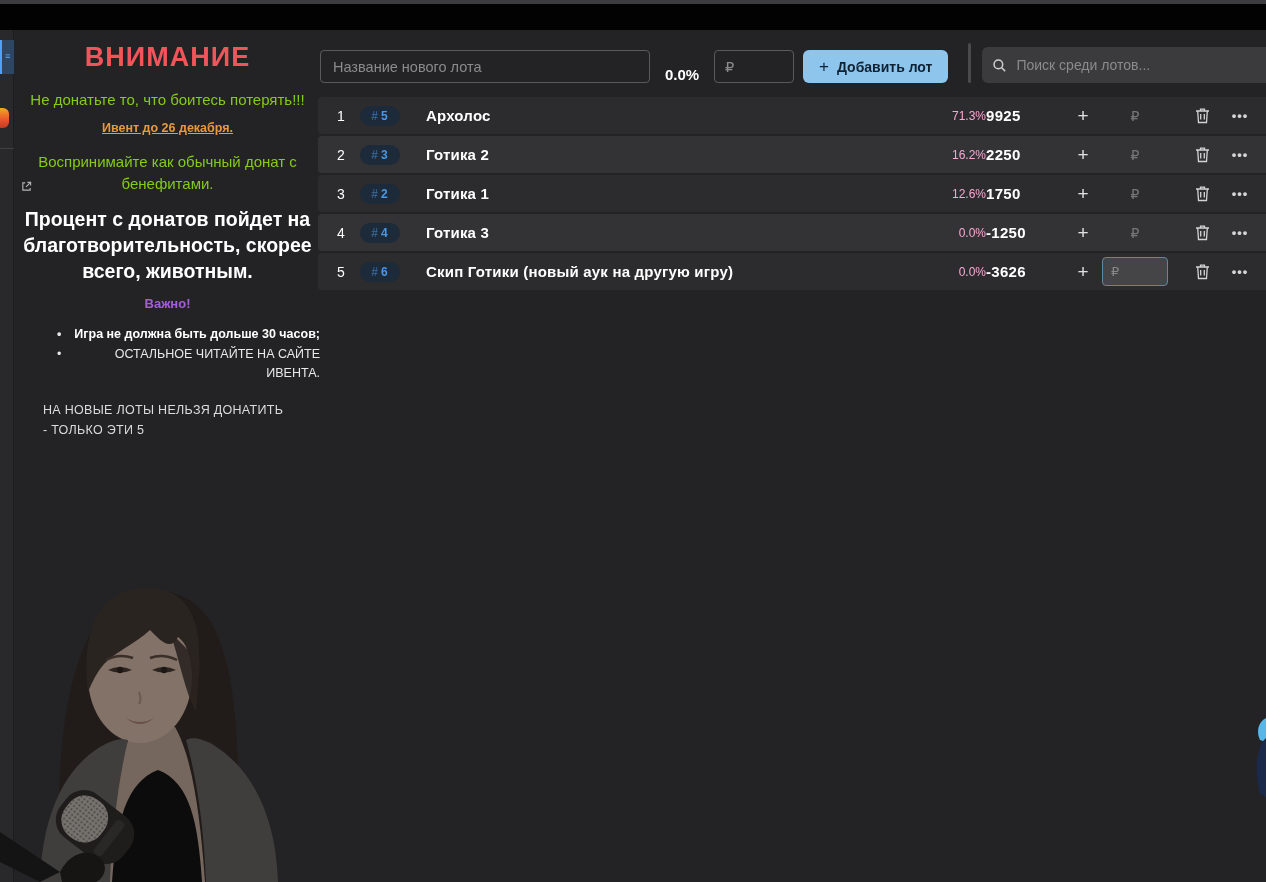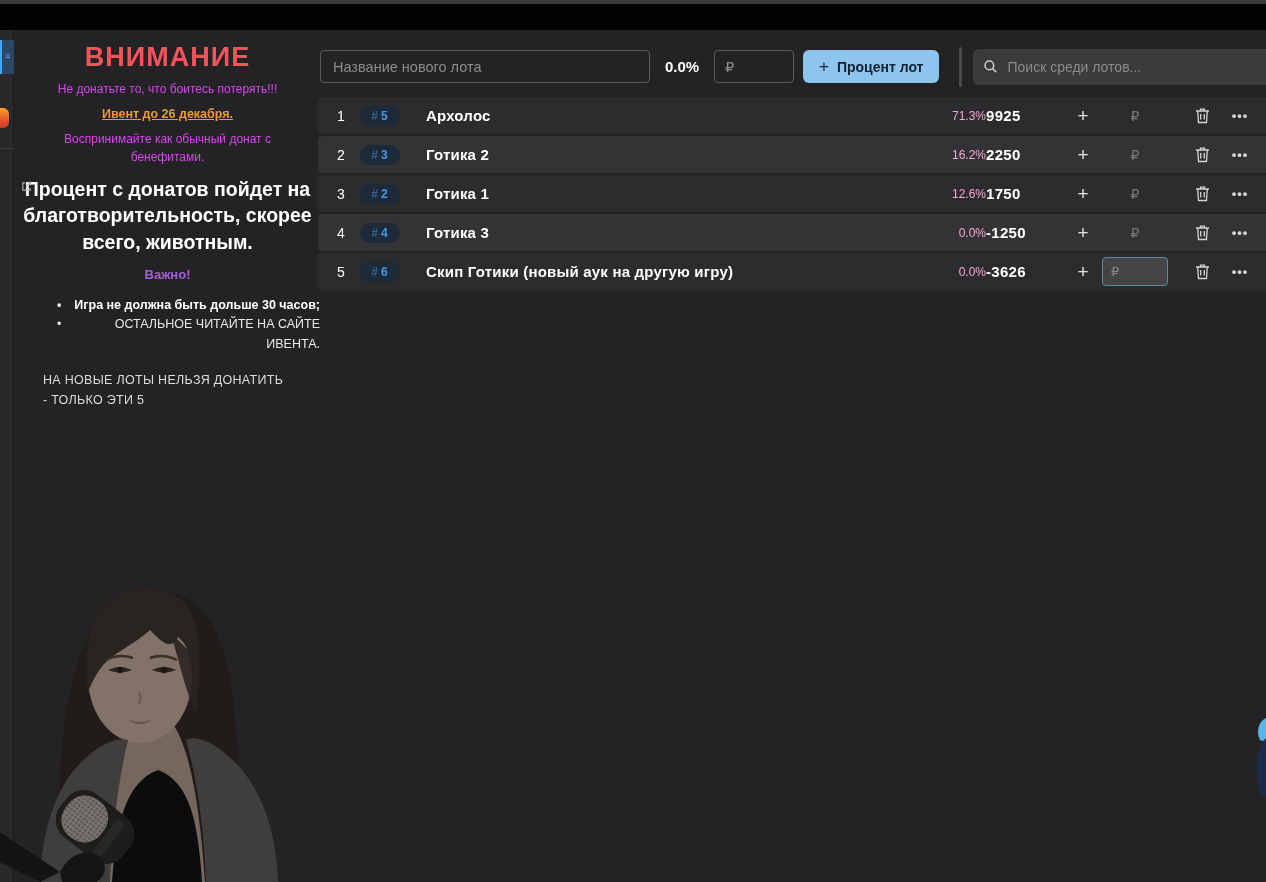--- a/index.html
+++ b/index.html
@@ -16,34 +16,34 @@
   .sidebar { position:absolute; top:30px; left:0; bottom:0; width:14px; background:#29292b; border-right:1px solid #1c1c1e; }
   .sb-active { position:absolute; top:10px; left:0; width:14px; height:34px; background:#2c4664; border-left:2px solid #4aa3ff; }
   .sb-active .glyph { position:absolute; right:2px; top:11px; width:7px; height:10px; color:#5aa9ff; font-size:9px; line-height:10px; }
   .sb-orange { position:absolute; top:78px; left:0; width:9px; height:20px; border-radius:0 6px 6px 0;
                background:linear-gradient(180deg,#f6a623 0%,#e8542f 60%,#c43a1f 100%); }
   .sb-divider { position:absolute; top:118px; left:0; width:14px; height:1px; background:#3f3f41; }
 
   
   .warning { position:absolute; left:15px; top:42px; width:305px; text-align:center; }
   .warn-title { color:#f2545b; font-size:27px; font-weight:bold; letter-spacing:1px; margin-bottom:7px; }
-  .warn-line { color:#d946ef; font-size:12px; line-height:1.5; margin:0 14px 9px; }
+  .warn-line { color:#84cc16; font-size:15px; line-height:1.5; margin:16px 14px 9px; }
   .warn-link { color:#e79a3c; font-size:12.5px; font-weight:bold; text-decoration:underline; margin-bottom:9px; display:block; }
   .warn-heading { color:#fff; font-size:19.5px; font-weight:bold; line-height:1.35; margin:10px 6px 12px; }
   .warn-important { color:#a45fd8; font-size:13px; font-weight:bold; margin-bottom:14px; }
   .warn-bullets { text-align:right; margin:0 0 16px 42px; list-style:none; }
   .warn-bullets li { font-size:12.5px; line-height:1.55; color:#e8e8e8; position:relative; padding-left:12px; }
   .warn-bullets li::before { content:"•"; position:absolute; left:0; color:#e8e8e8; }
   .warn-bullets li:first-child { font-weight:bold; color:#fff; }
   .warn-footer { text-align:left; font-size:12.5px; line-height:1.6; color:#dcdcdc; margin-left:28px; width:245px; letter-spacing:.3px; }
   .ext-link { position:absolute; left:6px; top:139px; width:11px; height:11px; color:#b5b5b5; }
   .ext-link svg { width:11px; height:11px; display:block; }
 
   
-  .toolbar { position:absolute; left:320px; top:50px; right:0; height:33px; display:flex; align-items:center; }
+  .toolbar { position:absolute; left:320px; top:50px; right:0; height:33px; display:flex; align-items:flex-end; }
   .new-lot-input { width:330px; height:33px; background:transparent; border:1px solid #5a5a5c; border-radius:4px;
                    color:#eee; font-size:14.5px; padding:0 12px; outline:none; font-family:inherit; }
   .new-lot-input::placeholder, .amount-input::placeholder, .search-input::placeholder { color:#8b8b8d; }
   .pct-label { color:#fff; font-size:15px; font-weight:bold; margin:0 13px; width:38px; text-align:center; }
   .amount-input { width:80px; height:33px; background:transparent; border:1px solid #5a5a5c; border-radius:4px;
                   color:#eee; font-size:14.5px; padding:0 10px; outline:none; font-family:inherit; }
   .add-btn { margin-left:9px; height:33px; background:#8ec5ed; color:#0f2233; border:none; border-radius:6px;
              font-size:14px; font-weight:bold; padding:0 16px; display:flex; align-items:center; gap:8px; cursor:pointer; font-family:inherit; }
   .add-btn .plus { font-size:17px; font-weight:normal; }
   .tb-divider { width:3px; height:40px; background:#4a4a4c; border-radius:2px; margin:0 11px 0 20px; }
@@ -116,21 +116,21 @@
     </svg>
   </div>
 </div>
 
 <div class="toolbar">
   <input class="new-lot-input" type="text" placeholder="Название нового лота" style="">
   <div class="pct-label">0.0%</div>
   <input class="amount-input" type="text" placeholder="₽" style="">
   <button class="add-btn">
     <span class="plus">+</span>
-    <span>Процент лот</span>
+    <span>Добавить лот</span>
   </button>
   <div class="tb-divider"></div>
   <div class="search-wrap">
     <svg viewBox="0 0 16 16" fill="none" stroke-width="1.6" stroke="currentColor">
       <circle cx="6.8" cy="6.8" r="4.6"></circle>
         <path d="M10.3 10.3 14 14"></path>
     </svg>
     <input class="search-input" type="text" placeholder="Поиск среди лотов..." style="">
   </div>
 </div>

